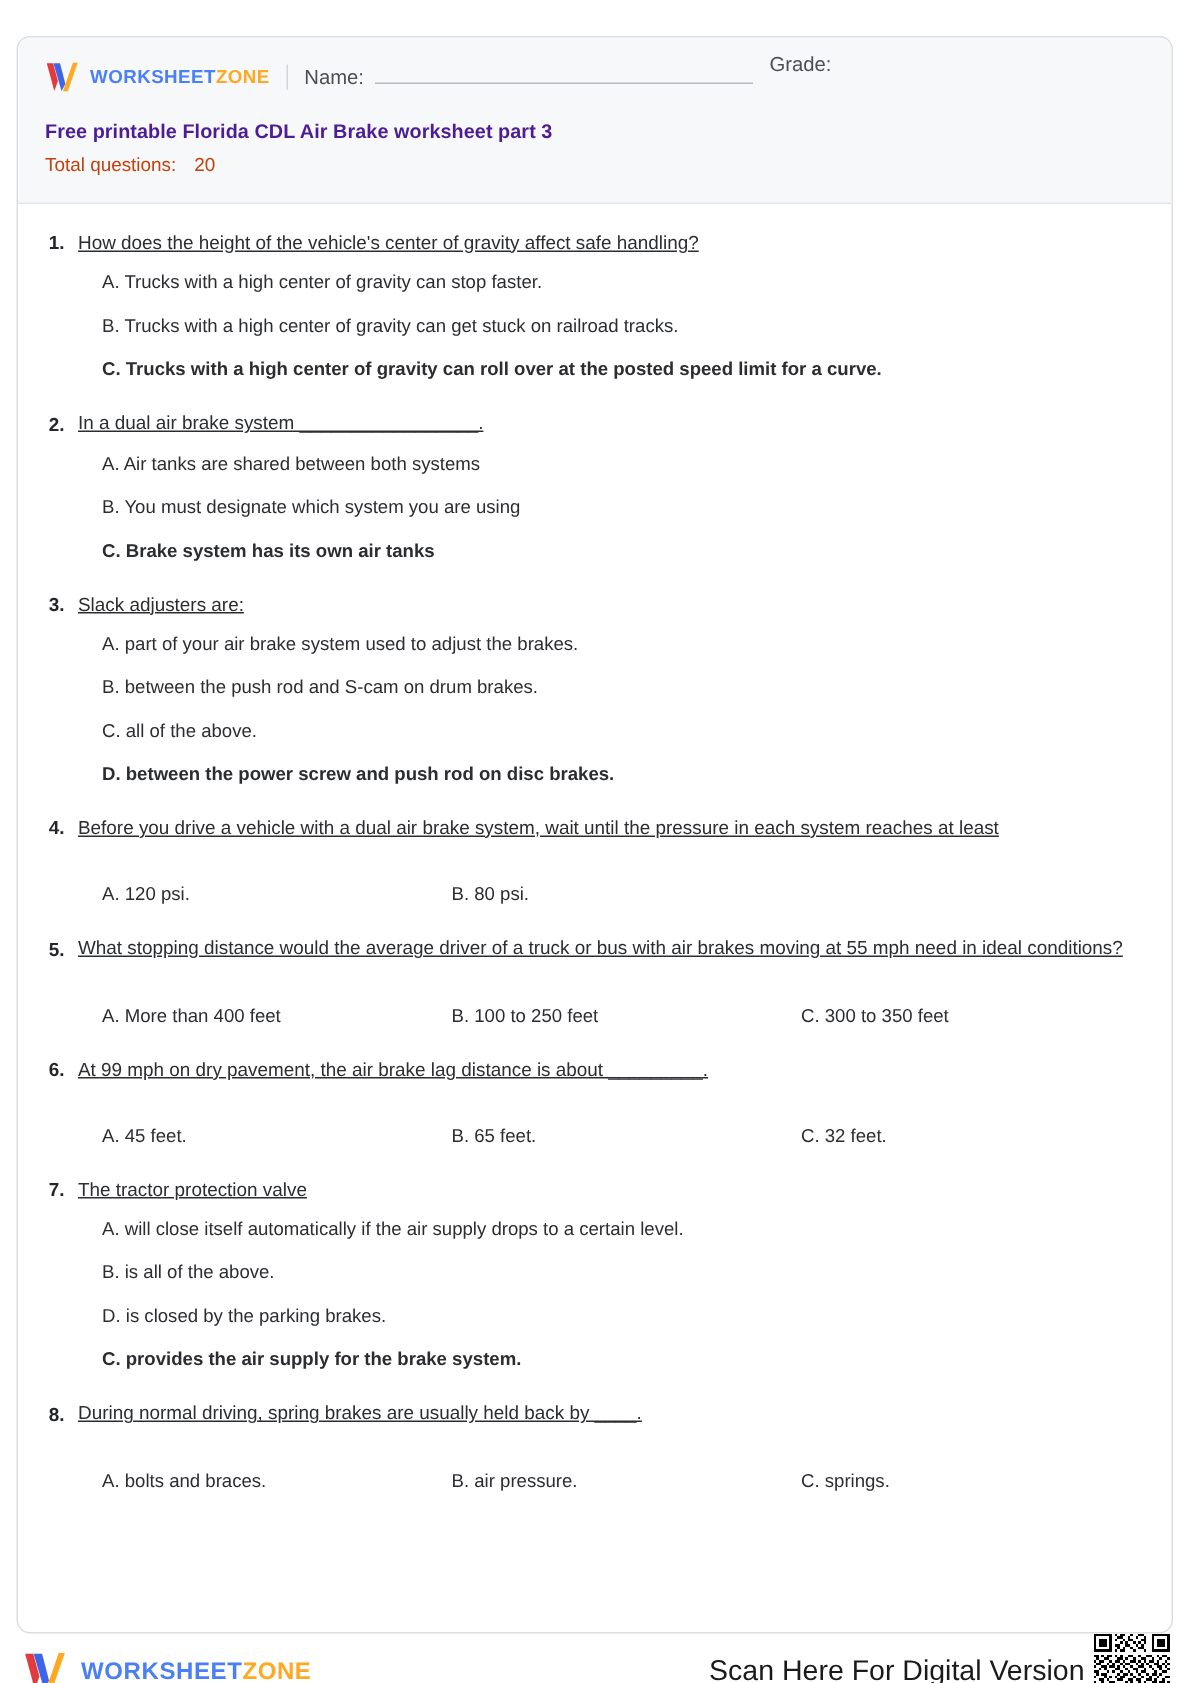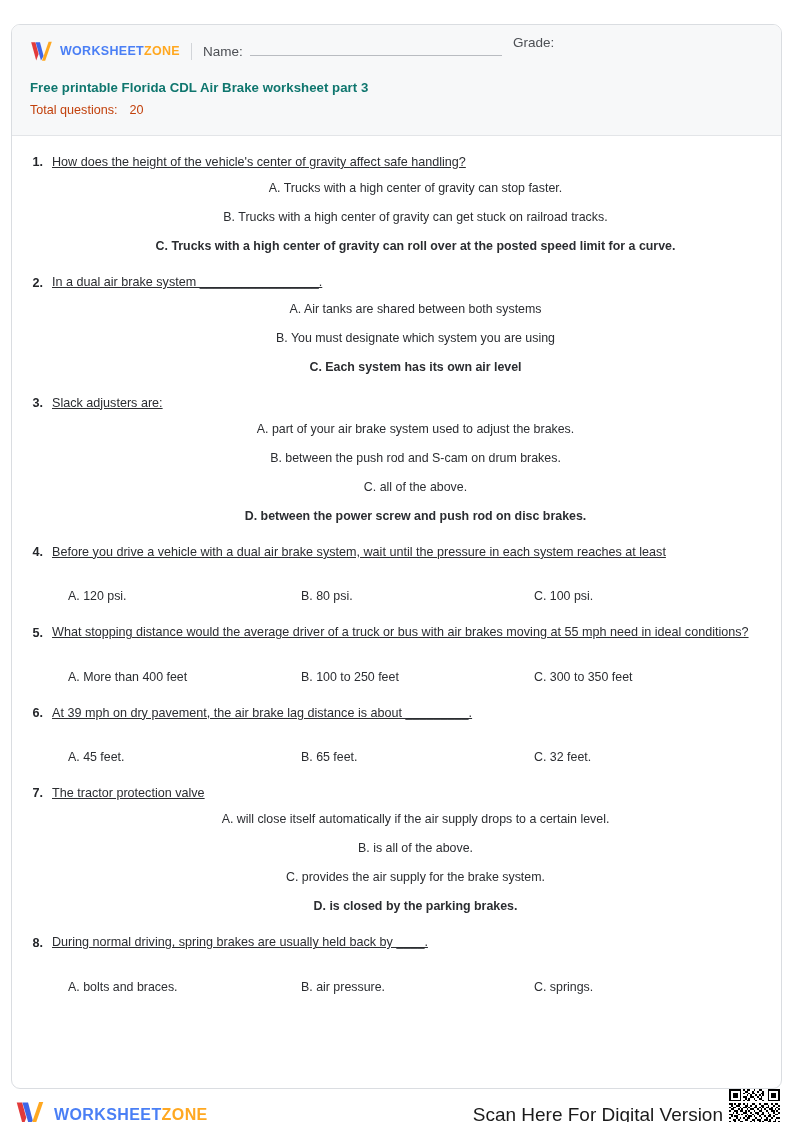--- a/index.html
+++ b/index.html
@@ -90,21 +90,21 @@
     border-bottom: 1px solid #b9bcc1;
     height: 11px;
   }
   .field-name  { max-width: 360px; }
   .field-grade { max-width: 250px; flex-direction: column; }
 
   .header-meta { margin-top: 16px; }
   .sheet-title {
     font-size: 13.2px;
     font-weight: bold;
-    color: #0f766e;
+    color: #4c1d95;
     letter-spacing: 0.05px;
     line-height: 1.35;
   }
   .sheet-subline {
     margin-top: 5px;
     font-size: 12.6px;
     color: #c2410c;
     line-height: 1.35;
   }
   .sheet-subline .count { margin-left: 12px; }
@@ -139,21 +139,20 @@
     color: #2b2d31;
     line-height: 1.5;
     flex: 1 1 auto;
     text-decoration: underline;
   }
 
   
   .opts-stacked {
     margin-top: 8px;
     padding-left: 38px;
-    text-align: center;
   }
   .opts-stacked .opt {
     font-size: 12.4px;
     color: #2b2d31;
     line-height: 1.45;
     margin-bottom: 11px;
   }
   .opts-stacked .opt:last-child { margin-bottom: 0; font-weight: bold; }
 
   
@@ -252,21 +251,21 @@
           </div>
         </div>
         <div class="question">
           <div class="q-head">
             <span class="q-num">2.</span>
             <span class="q-text">In a dual air brake system _________________.</span>
           </div>
           <div class="opts-stacked">
             <div class="opt">A. Air tanks are shared between both systems</div>
             <div class="opt">B. You must designate which system you are using</div>
-            <div class="opt">C. Each system has its own air level</div>
+            <div class="opt">C. Brake system has its own air tanks</div>
           </div>
         </div>
         <div class="question">
           <div class="q-head">
             <span class="q-num">3.</span>
             <span class="q-text">Slack adjusters are:</span>
           </div>
           <div class="opts-stacked">
             <div class="opt">A. part of your air brake system used to adjust the brakes.</div>
             <div class="opt">B. between the push rod and S-cam on drum brakes.</div>
@@ -275,55 +274,54 @@
           </div>
         </div>
         <div class="question">
           <div class="q-head">
             <span class="q-num">4.</span>
             <span class="q-text">Before you drive a vehicle with a dual air brake system, wait until the pressure in each system reaches at least</span>
           </div>
           <div class="opts-row">
             <div class="opt">A. 120 psi.</div>
             <div class="opt">B. 80 psi.</div>
-            <div class="opt">C. 100 psi.</div>
           </div>
         </div>
         <div class="question">
           <div class="q-head">
             <span class="q-num">5.</span>
             <span class="q-text">What stopping distance would the average driver of a truck or bus with air brakes moving at 55 mph need in ideal conditions?</span>
           </div>
           <div class="opts-row">
             <div class="opt">A. More than 400 feet</div>
             <div class="opt">B. 100 to 250 feet</div>
             <div class="opt">C. 300 to 350 feet</div>
           </div>
         </div>
         <div class="question">
           <div class="q-head">
             <span class="q-num">6.</span>
-            <span class="q-text">At 39 mph on dry pavement, the air brake lag distance is about _________.</span>
+            <span class="q-text">At 99 mph on dry pavement, the air brake lag distance is about _________.</span>
           </div>
           <div class="opts-row">
             <div class="opt">A. 45 feet.</div>
             <div class="opt">B. 65 feet.</div>
             <div class="opt">C. 32 feet.</div>
           </div>
         </div>
         <div class="question">
           <div class="q-head">
             <span class="q-num">7.</span>
             <span class="q-text">The tractor protection valve</span>
           </div>
           <div class="opts-stacked">
             <div class="opt">A. will close itself automatically if the air supply drops to a certain level.</div>
             <div class="opt">B. is all of the above.</div>
+            <div class="opt">D. is closed by the parking brakes.</div>
             <div class="opt">C. provides the air supply for the brake system.</div>
-            <div class="opt">D. is closed by the parking brakes.</div>
           </div>
         </div>
         <div class="question">
           <div class="q-head">
             <span class="q-num">8.</span>
             <span class="q-text">During normal driving, spring brakes are usually held back by ____.</span>
           </div>
           <div class="opts-row">
             <div class="opt">A. bolts and braces.</div>
             <div class="opt">B. air pressure.</div>

